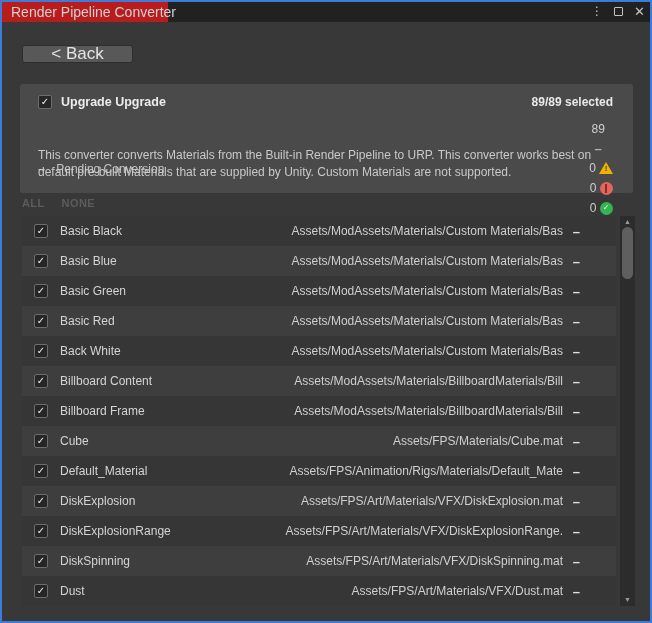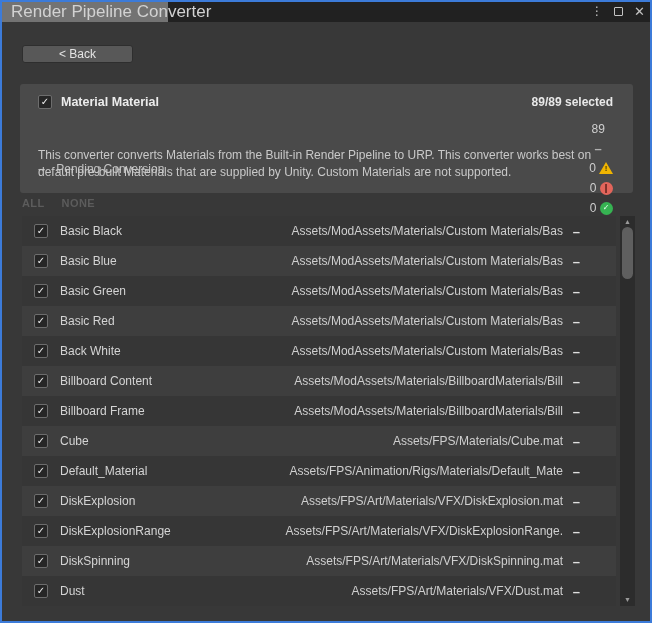--- a/index.html
+++ b/index.html
@@ -6,34 +6,34 @@
   *{box-sizing:border-box;font-family:"Liberation Sans","DejaVu Sans",sans-serif;}
   .window{
     position:relative;width:652px;height:623px;background:#383838;overflow:hidden;
   }
   .window::after{
     content:"";position:absolute;inset:0;border:2px solid #3c7bd9;pointer-events:none;z-index:50;
   }
   
   .titlebar{position:absolute;left:0;top:0;right:0;height:22px;background:#212121;}
   .tab{
-    position:absolute;left:2px;top:2px;width:166px;height:20px;background:#737373;
-    color:#d2d2d2;font-size:17px;line-height:20px;padding-left:9px;white-space:nowrap;text-align:right;
+    position:absolute;left:2px;top:2px;width:166px;height:20px;background:#b91c1c;
+    color:#d2d2d2;font-size:14px;line-height:20px;padding-left:9px;white-space:nowrap;text-align:right;
   }
   .titlebar-icons{
     position:absolute;right:7px;top:0;height:22px;display:flex;align-items:center;gap:11px;
     color:#c4c4c4;
   }
   .kebab{font-size:12px;letter-spacing:0;line-height:1;cursor:default;}
   .maxbox{width:9px;height:9px;border:1.5px solid #c4c4c4;border-radius:1px;}
   .closex{font-size:13px;line-height:1;cursor:default;}
   
   .back-btn{
     position:absolute;left:22px;top:45px;width:111px;height:18px;background:#585858;
-    border:1px solid #2e2e2e;border-radius:3px;color:#e4e4e4;font-size:12px;
+    border:1px solid #2e2e2e;border-radius:3px;color:#e4e4e4;font-size:17px;
     display:flex;align-items:center;justify-content:center;padding:0;cursor:default;
   }
   
   .panel{
     position:absolute;left:20px;top:84px;width:613px;height:109px;background:#4a4a4a;border-radius:3px;
   }
   .panel-row1{position:absolute;left:18px;right:20px;top:11px;display:flex;align-items:center;}
   .checkbox{
     width:14px;height:14px;background:#262626;border:1px solid #6d6d6d;border-radius:2px;
     display:flex;align-items:center;justify-content:center;flex:0 0 auto;
@@ -106,21 +106,21 @@
     </div>
   </div>
 
   <button class="back-btn">&lt; Back</button>
 
   <div class="panel">
     <div class="panel-row1">
       <span class="checkbox">
         <span class="tick">✓</span>
       </span>
-      <span class="conv-title">Material Material</span>
+      <span class="conv-title">Upgrade Upgrade</span>
       <span class="sel-count">89/89 selected</span>
     </div>
     <div class="panel-row2">
       <span class="dash">–</span>
       <span class="pending-label">Pending Conversion</span>
       <div class="counts">
         <span>89</span>
         <span class="dash">–</span>
         <span class="count-group">
           <span>0</span>

